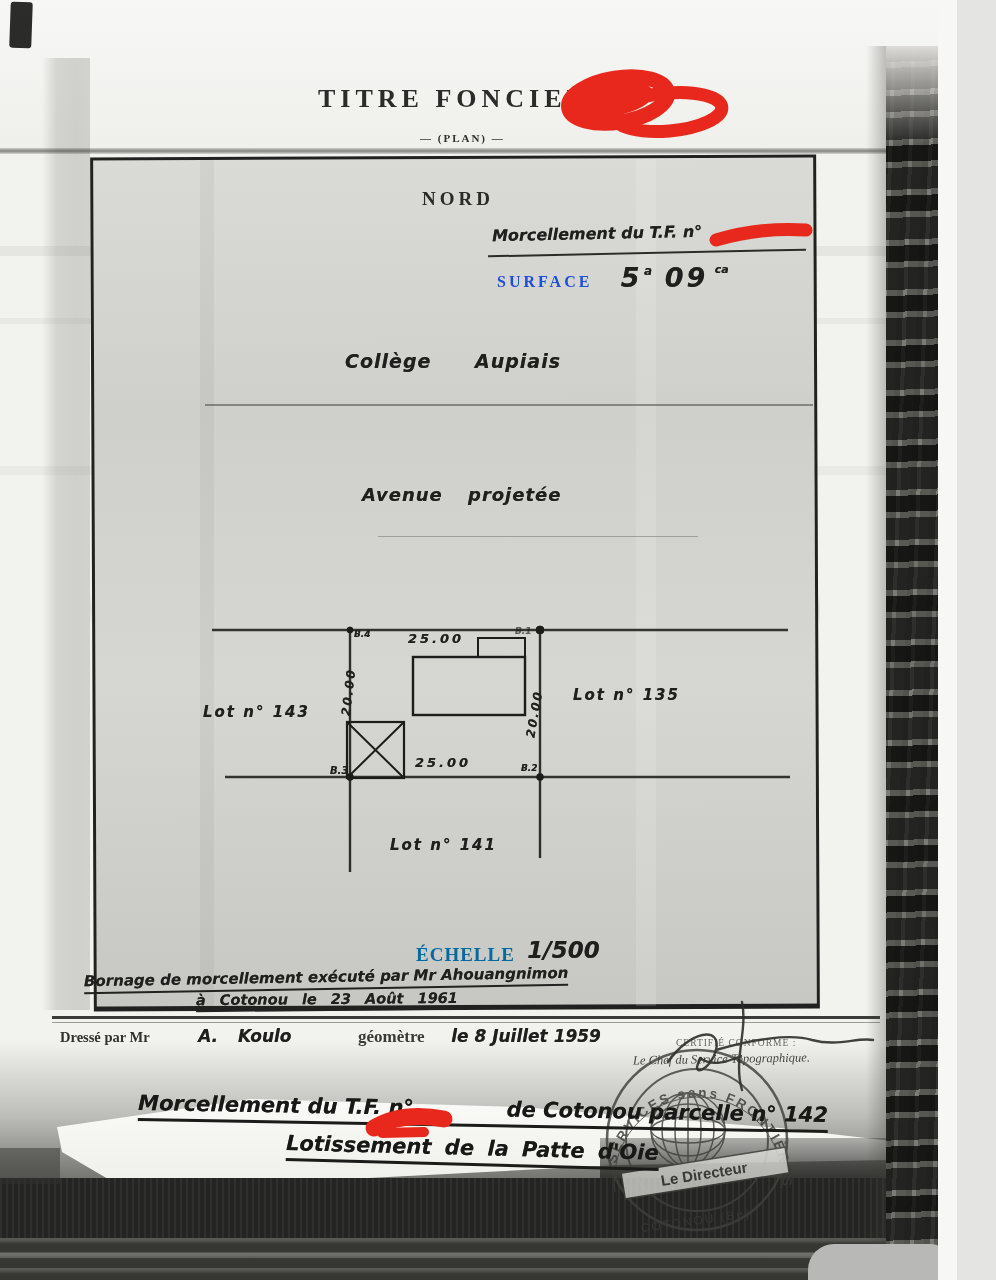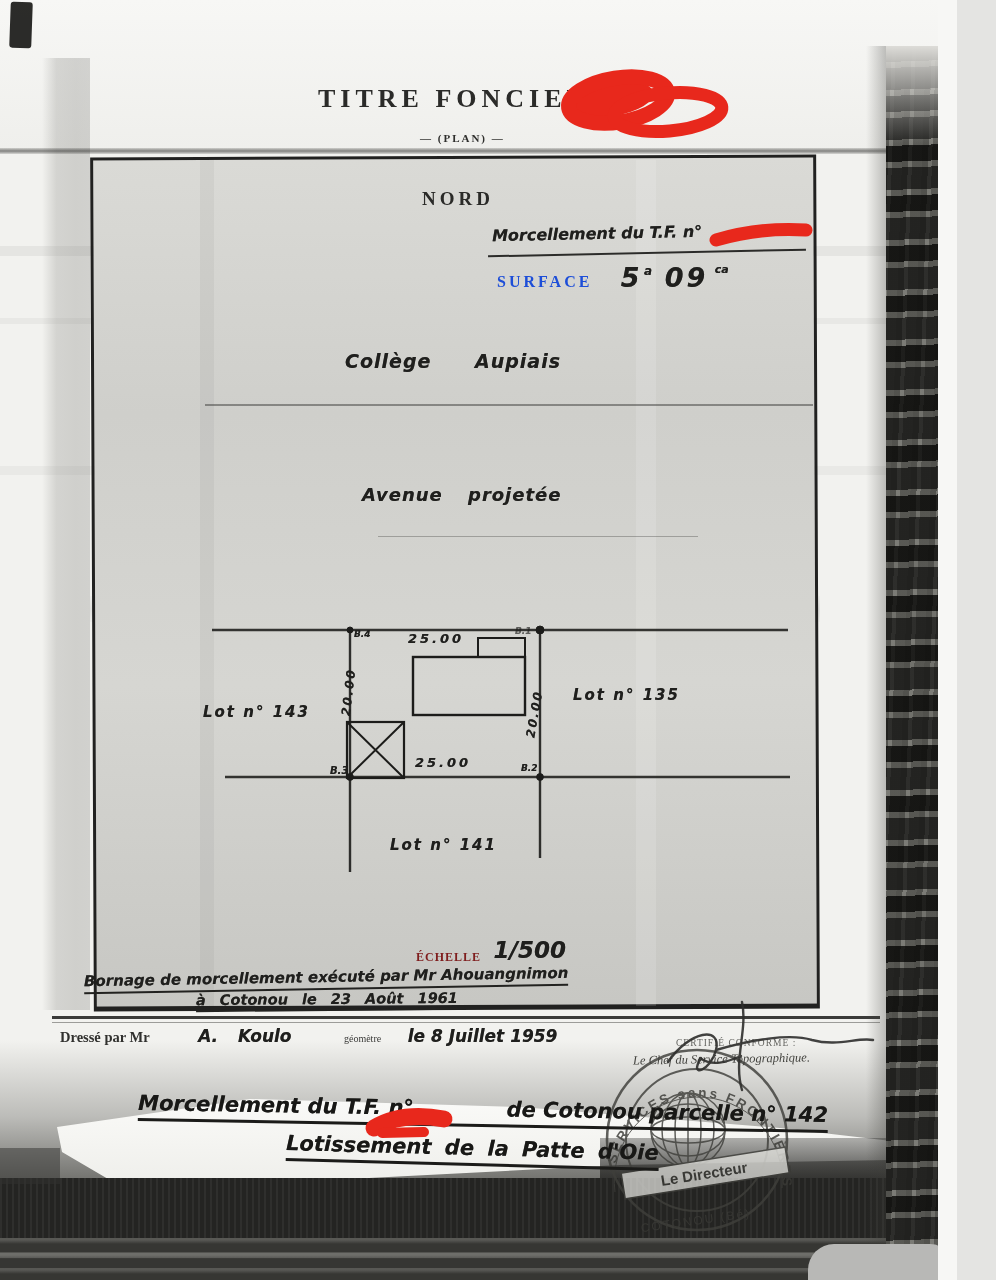--- a/index.html
+++ b/index.html
@@ -80,30 +80,30 @@
   <div class="hand nowrap" style="left:322px;top:682px;width:54px;font-size:12px;letter-spacing:2px;transform:rotate(-83deg);">20.00</div>
   <div class="hand nowrap" style="left:508px;top:704px;width:54px;font-size:12px;letter-spacing:2px;transform:rotate(-80deg);">20.00</div>
   <div class="hand nowrap" style="left:415px;top:755px;font-size:13px;letter-spacing:3px;">25.00</div>
   <div class="hand nowrap" style="left:330px;top:765px;font-size:10px;">B.3</div>
   <div class="hand nowrap" style="left:521px;top:763px;font-size:9px;">B.2</div>
   <div class="hand nowrap" style="left:203px;top:683px;font-size:15px;letter-spacing:2px;margin-top:20px;">Lot n° 143</div>
   <div class="hand nowrap" style="left:573px;top:686px;font-size:15px;letter-spacing:2px;">Lot n° 135</div>
   <div class="hand nowrap" style="left:390px;top:836px;font-size:15px;letter-spacing:2px;">Lot n° 141</div>
 
   <div class="nowrap" style="left:416px;top:940px;">
-    <span class="print" style="position:static;font-size:12px;font-weight:700;letter-spacing:1px;color:#7f1d1d;">ÉCHELLE</span>
+    <span class="print" style="position:static;font-size:19px;font-weight:700;letter-spacing:1px;color:#0369a1;">ÉCHELLE</span>
     <span class="hand" style="position:relative;top:-3px;font-size:23px;margin-left:8px;">1/500</span>
   </div>
   <div class="hand nowrap uline" style="left:84px;top:968px;font-size:15px;transform:rotate(-1deg);">Bornage de morcellement exécuté par Mr Ahouangnimon</div>
   <div class="hand nowrap uline" style="left:196px;top:991px;font-size:14.5px;word-spacing:9px;transform:rotate(-0.5deg);">à Cotonou le 23 Août 1961</div>
 
   <div class="nowrap" style="left:60px;top:1026px;">
     <span class="print" style="position:static;font-size:14.5px;font-weight:700;color:#30302e;">Dressé par Mr</span>
     <span class="hand" style="position:static;font-size:17px;margin-left:44px;word-spacing:14px;">A. Koulo</span>
-    <span class="print" style="position:static;font-size:10px;font-weight:400;margin-left:48px;color:#3a3a38;">géomètre</span>
+    <span class="print" style="position:static;font-size:17px;font-weight:700;margin-left:62px;color:#3a3a38;">géomètre</span>
     <span class="hand" style="position:static;font-size:17px;margin-left:22px;">le 8 Juillet 1959</span>
   </div>
 
   <div class="print nowrap" style="left:676px;top:1038px;font-size:9.5px;letter-spacing:1px;color:#4a4a46;opacity:.85;">CERTIFIÉ CONFORME :</div>
   <div class="print nowrap" style="left:633px;top:1052px;font-size:12.5px;font-style:italic;color:#3c3c38;transform:rotate(-1deg);">Le Chef du Service Topographique.</div>
 
   <div style="left:0;top:1040px;width:940px;height:148px;background:linear-gradient(180deg,rgba(128,128,124,0),rgba(122,122,118,.45) 52%,rgba(80,80,76,.8) 96%);"></div>
   <div style="left:40px;top:1090px;width:880px;height:100px;background:linear-gradient(180deg,#fbfbf9,#eeeeea);
               clip-path:polygon(17px 37px,210px 9px,480px 17px,740px 38px,860px 52px,850px 70px,580px 75px,290px 90px,80px 96px,22px 62px);"></div>
   <div style="left:600px;top:1138px;width:340px;height:46px;background:linear-gradient(180deg,rgba(40,40,38,.35),rgba(36,36,34,.85));"></div>

